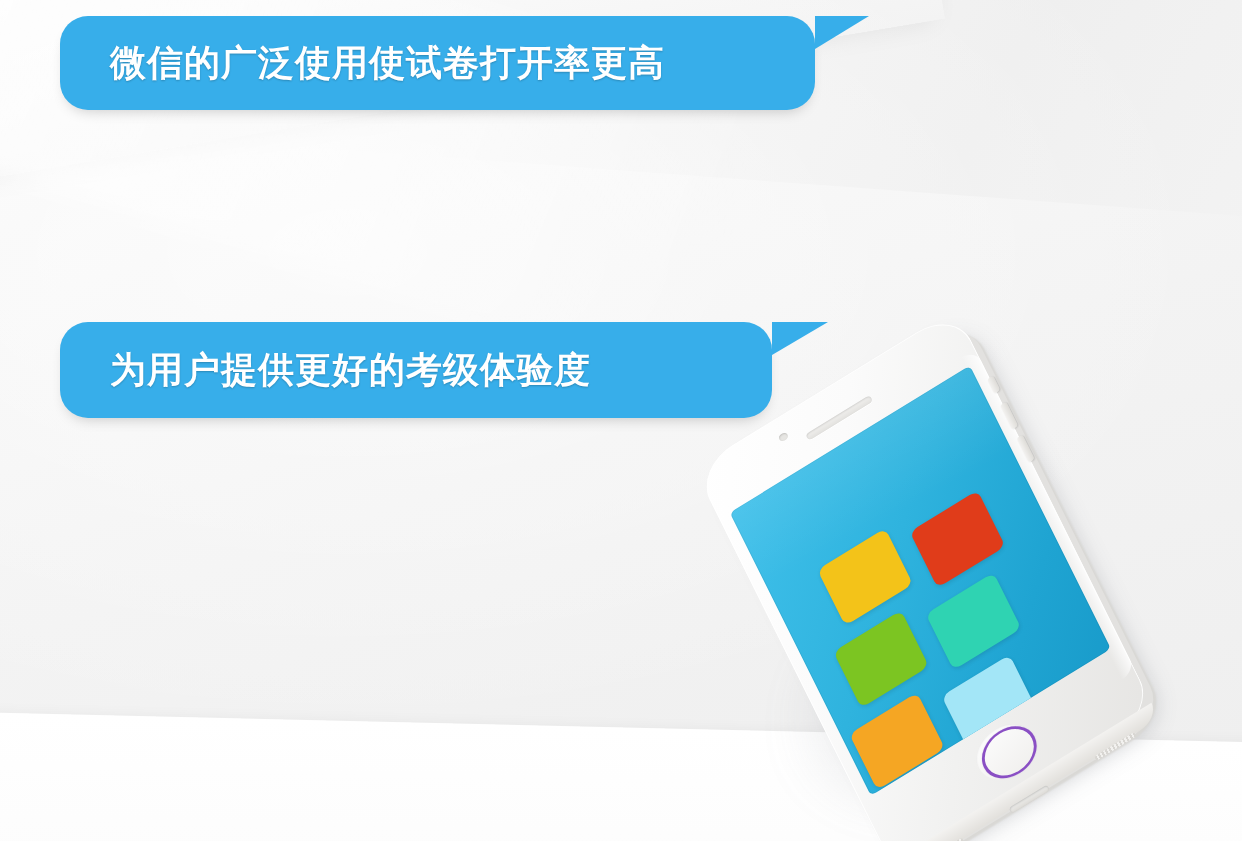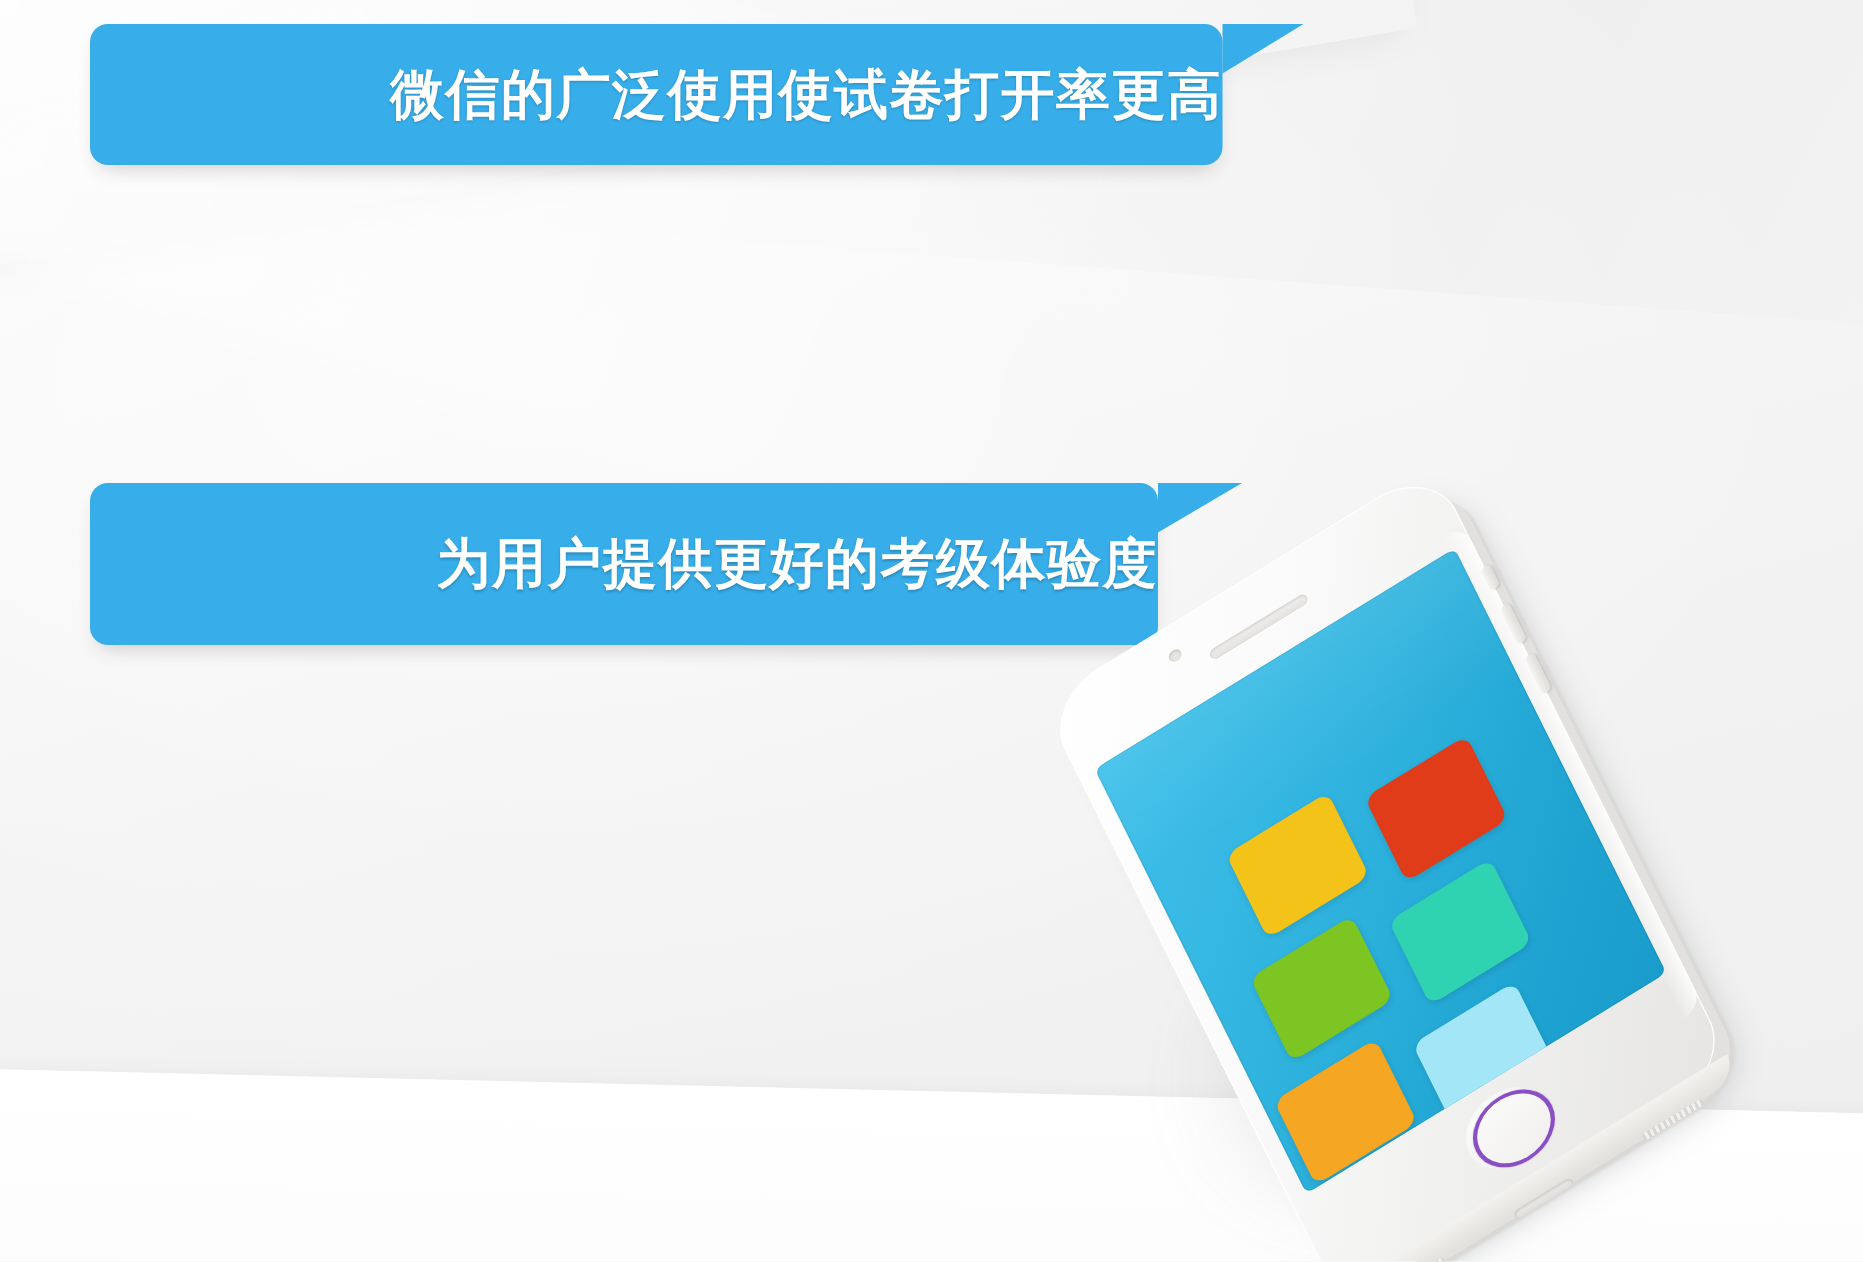--- a/index.html
+++ b/index.html
@@ -41,24 +41,23 @@
   .bg-vign{
     position:absolute;inset:0;
     background:radial-gradient(130% 105% at 28% 30%,rgba(255,255,255,.55) 0%,rgba(255,255,255,0) 55%);
     pointer-events:none;
   }
 
   
   .bubble{
     position:absolute;
     background:#37AEEA;
-    border-radius:12px;
+    border-radius:28px;
     display:flex;align-items:center;
     box-shadow:0 7px 14px -6px rgba(0,0,0,.20);
-    justify-content:flex-end;
   }
   .bubble .label{
     color:#ffffff;
     font-weight:bold;
     font-size:36px;
     letter-spacing:1px;
     padding-left:50px;
     white-space:nowrap;
     text-shadow:0 1px 2px rgba(0,0,0,.22);
   }
@@ -72,21 +71,21 @@
   #bubble1{left:60px;top:16px;width:755px;height:94px;}
   #bubble1 .tail{left:755px;border-width:33px 0 0 54px;
                  border-color:#37AEEA transparent transparent transparent;
                  border-left-color:#37AEEA;border-top-color:transparent;
                  width:0;height:0;
                  border-width:0 0 33px 54px;
                  border-color:transparent transparent transparent #37AEEA;}
   #bubble2{left:60px;top:178px;width:712px;height:94px;}
   #bubble2 .tail{left:712px;border-width:0 0 32px 52px;
                  border-color:transparent transparent transparent #37AEEA;}
-  #bubble3{left:60px;top:322px;width:712px;height:108px;}
+  #bubble3{left:60px;top:322px;width:712px;height:96px;}
   #bubble3 .tail{left:712px;border-width:0 0 33px 56px;
                  border-color:transparent transparent transparent #37AEEA;}
 
   
   #phone-wrap{
     position:absolute;left:600px;top:320px;width:660px;height:440px;
   }
   .phone{
     position:absolute;left:175px;top:-10px;
     width:300px;height:560px;

